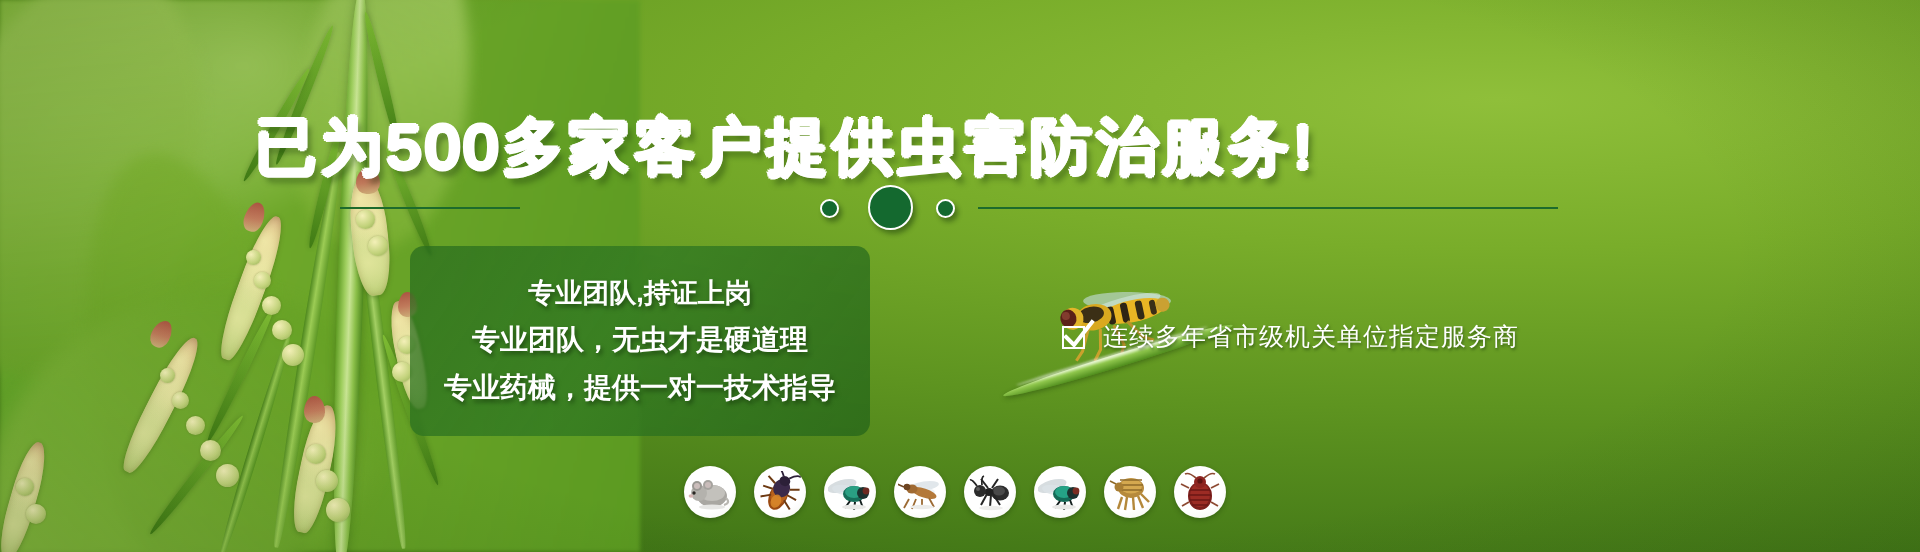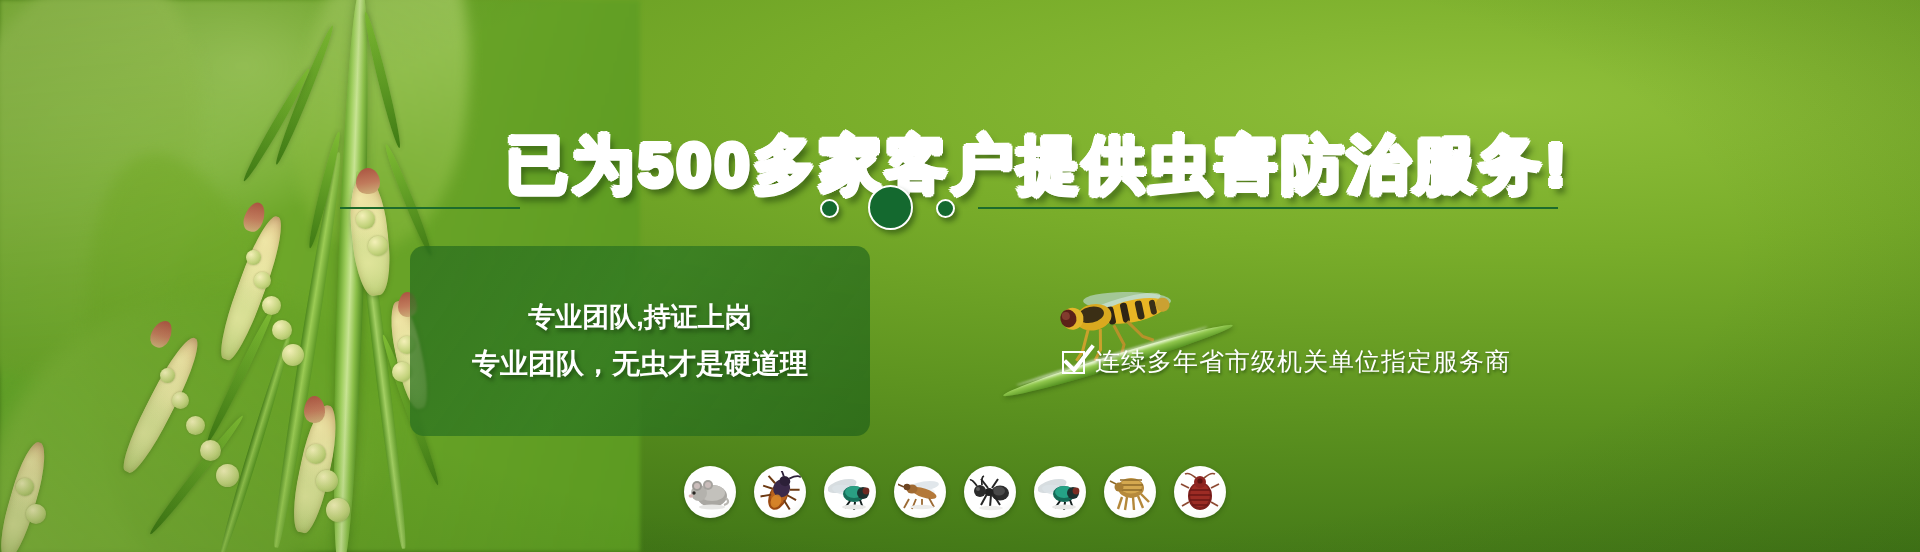--- a/index.html
+++ b/index.html
@@ -68,23 +68,23 @@
       linear-gradient(175deg,#b9705e 0%,#cfa26d 12%,#dbe09a 34%,#cdd98c 62%,#b6cc72 100%);
     box-shadow:inset 0 0 7px rgba(120,110,40,.35), 0 1px 5px rgba(40,60,12,.35);}
   .bump{position:absolute;border-radius:50%;
     background:radial-gradient(circle at 34% 30%,#f4f0b8,#c3d37c 58%,#93ad52 100%);
     box-shadow:0 0 2px rgba(90,100,40,.5);}
   .tip{position:absolute;border-radius:50% 50% 44% 44%/60% 60% 40% 40%;
     background:linear-gradient(170deg,#a9523f,#c07a5b 55%,#cdb27a);}
 
   
   .headline{
-    position:absolute;left:0;top:92px;width:1570px;
-    text-align:right;
-    font-size:62px;font-weight:bold;letter-spacing:4px;
+    position:absolute;left:0;top:74px;width:1570px;
+    text-align:center;
+    font-size:62px;font-weight:normal;letter-spacing:4px;
     line-height:1;
     white-space:nowrap;
     color:#1f7a38;
     -webkit-text-stroke:0px transparent;
     text-shadow:
       -2px -2px 0 #ffffff,  2px -2px 0 #ffffff,
       -2px  2px 0 #ffffff,  2px  2px 0 #ffffff,
       -3px  0   0 #ffffff,  3px  0   0 #ffffff,
        0   -3px 0 #ffffff,  0    3px 0 #ffffff,
        5px  7px 6px rgba(16,46,6,.55);
@@ -126,21 +126,21 @@
     color:#ffffff;font-weight:bold;white-space:nowrap;
     text-shadow:2px 3px 4px rgba(12,40,6,.55);
     letter-spacing:0px;
   }
   .pline-1{font-size:27px;}
   .pline-2{font-size:28px;}
   .pline-3{font-size:28px;}
 
   
   .bullets{position:absolute;left:1062px;top:320px;display:flex;flex-direction:column;gap:22px;}
-  .bullet{display:flex;align-items:center;gap:6px;margin-top:25px;}
+  .bullet{display:flex;align-items:center;gap:14px;}
   .cbox{position:relative;width:27px;height:27px;flex:0 0 auto;}
   .cbox .frame{position:absolute;left:0;top:3px;width:23px;height:23px;border:2px solid #ffffff;}
   .cbox svg{position:absolute;left:-1px;top:-4px;overflow:visible;}
   .btext{color:#ffffff;font-size:25px;white-space:nowrap;letter-spacing:1px;
     text-shadow:1px 2px 3px rgba(12,40,6,.5);}
 
   
   .pests{position:absolute;left:684px;top:466px;display:flex;gap:18px;}
   .pest{
     width:52px;height:52px;border-radius:50%;
@@ -263,20 +263,21 @@
       <span class="dot dot-s1"></span>
       <span class="dot dot-big"></span>
       <span class="dot dot-s2"></span>
     </div>
   </div>
 
   <div class="panel"></div>
   <div class="panel-lines">
     <div class="pline pline-1">专业团队,持证上岗</div>
     <div class="pline pline-2">专业团队，无虫才是硬道理</div>
+    <div class="pline pline-3">专业药械，提供一对一技术指导</div>
   </div>
 
   <div class="bullets">
     <div class="bullet">
       <span class="cbox">
         <span class="frame"></span>
         <svg width="34" height="34" viewBox="0 0 34 34" aria-hidden="true">
           <path d="M5 18 L13 26 L31 3" fill="none" stroke="#ffffff" stroke-width="4" stroke-linecap="square" stroke-linejoin="miter"></path>
         </svg>
       </span>

